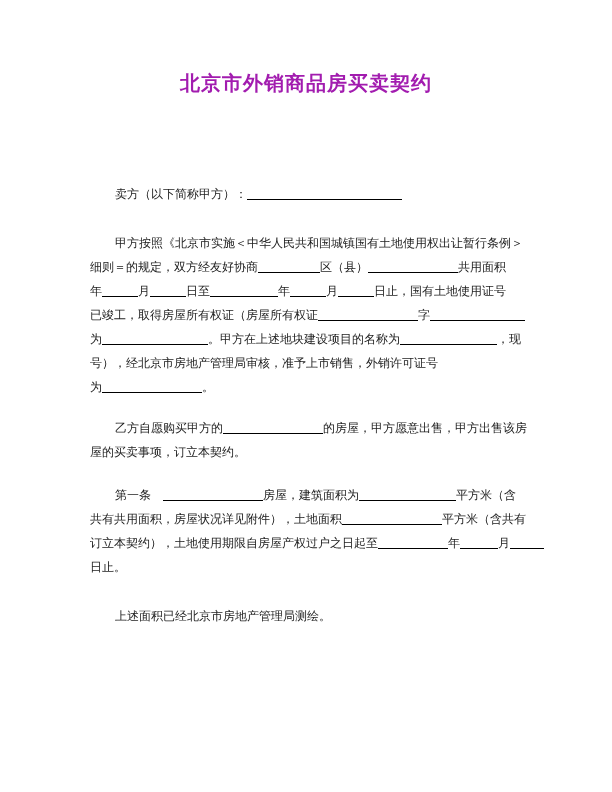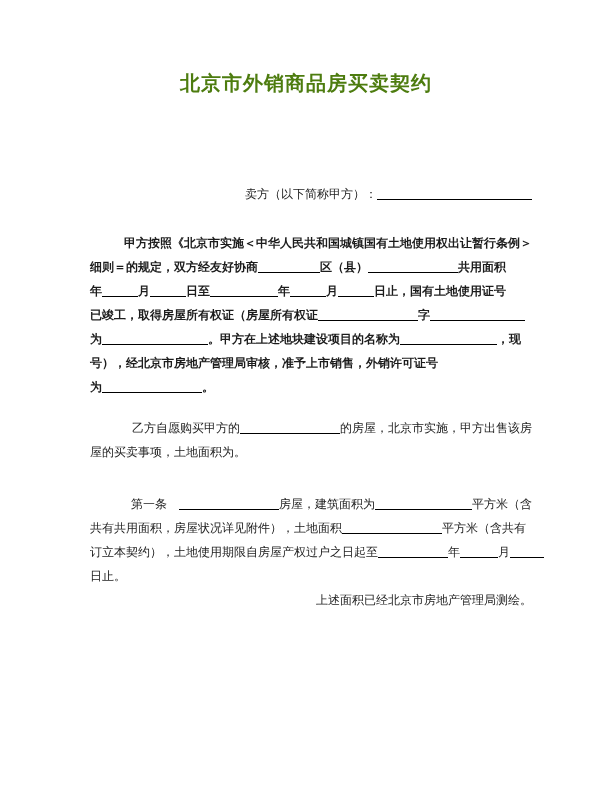--- a/index.html
+++ b/index.html
@@ -22,60 +22,60 @@
     font-weight: 700;
     font-size: 20px;
     letter-spacing: 1px;
   }
   .content {
     padding-left: 90px;
     padding-right: 80px;
   }
   .block { }
   .b-parties { margin-top: 86px; }
-  .b-p1 { margin-top: 25px; font-weight: bold; }
+  .b-p1 { margin-top: 25px; }
   .b-p2 { margin-top: 17px; }
-  .b-p3 { margin-top: 28px; }
-  .b-p4 { }
+  .b-p3 { margin-top: 20px; font-family: Liberation Mono, monospace; }
+  .b-p4 { margin-top: 24px; }
   .line {
     height: 24px;
     line-height: 24px;
     font-size: 12px;
     white-space: nowrap;
   }
-  .line.indent { padding-left: 25px; text-align: right; }
+  .line.indent { padding-left: 25px; }
   .t { }
   .blank {
     display: inline-block;
     height: 14px;
     margin-bottom: -2px;
     border-bottom: 1px solid #000000;
   }
 </style>
 </head>
 <body>
 
 <div class="page" style="color: rgb(28, 28, 28);">
-  <h1 class="title" style="color: #4d7c0f;">北京市外销商品房买卖契约</h1>
+  <h1 class="title" style="color: #a21caf;">北京市外销商品房买卖契约</h1>
   <div class="content">
     <div class="block b-parties">
         <div class="line indent"><span class="t">卖方（以下简称甲方）：</span><span class="blank" style="width: 155px; border-bottom-color: rgb(0, 0, 0);"></span></div>
       </div>
     <div class="block b-p1">
         <div class="line indent"><span class="t">甲方按照《北京市实施＜中华人民共和国城镇国有土地使用权出让暂行条例＞</span></div>
         <div class="line"><span class="t">细则＝的规定，双方经友好协商</span><span class="blank" style="width: 62px; border-bottom-color: rgb(0, 0, 0);"></span><span class="t">区（县）</span><span class="blank" style="width: 90px; border-bottom-color: rgb(0, 0, 0);"></span><span class="t">共用面积</span></div>
         <div class="line"><span class="t">年</span><span class="blank" style="width: 36px; border-bottom-color: rgb(0, 0, 0);"></span><span class="t">月</span><span class="blank" style="width: 36px; border-bottom-color: rgb(0, 0, 0);"></span><span class="t">日至</span><span class="blank" style="width: 68px; border-bottom-color: rgb(0, 0, 0);"></span><span class="t">年</span><span class="blank" style="width: 36px; border-bottom-color: rgb(0, 0, 0);"></span><span class="t">月</span><span class="blank" style="width: 36px; border-bottom-color: rgb(0, 0, 0);"></span><span class="t">日止，国有土地使用证号</span></div>
         <div class="line"><span class="t">已竣工，取得房屋所有权证（房屋所有权证</span><span class="blank" style="width: 100px; border-bottom-color: rgb(0, 0, 0);"></span><span class="t">字</span><span class="blank" style="width: 95px; border-bottom-color: rgb(0, 0, 0);"></span></div>
         <div class="line"><span class="t">为</span><span class="blank" style="width: 106px; border-bottom-color: rgb(0, 0, 0);"></span><span class="t">。甲方在上述地块建设项目的名称为</span><span class="blank" style="width: 97px; border-bottom-color: rgb(0, 0, 0);"></span><span class="t">，现</span></div>
         <div class="line"><span class="t">号），经北京市房地产管理局审核，准予上市销售，外销许可证号</span></div>
         <div class="line"><span class="t">为</span><span class="blank" style="width: 100px; border-bottom-color: rgb(0, 0, 0);"></span><span class="t">。</span></div>
       </div>
     <div class="block b-p2">
-        <div class="line indent"><span class="t">乙方自愿购买甲方的</span><span class="blank" style="width: 100px; border-bottom-color: rgb(0, 0, 0);"></span><span class="t">的房屋，北京市实施，甲方出售该房</span></div>
-        <div class="line"><span class="t">屋的买卖事项，土地面积为。</span></div>
+        <div class="line indent"><span class="t">乙方自愿购买甲方的</span><span class="blank" style="width: 100px; border-bottom-color: rgb(0, 0, 0);"></span><span class="t">的房屋，甲方愿意出售，甲方出售该房</span></div>
+        <div class="line"><span class="t">屋的买卖事项，订立本契约。</span></div>
       </div>
     <div class="block b-p3">
         <div class="line indent"><span class="t">第一条　</span><span class="blank" style="width: 100px; border-bottom-color: rgb(0, 0, 0);"></span><span class="t">房屋，建筑面积为</span><span class="blank" style="width: 97px; border-bottom-color: rgb(0, 0, 0);"></span><span class="t">平方米（含</span></div>
         <div class="line"><span class="t">共有共用面积，房屋状况详见附件），土地面积</span><span class="blank" style="width: 100px; border-bottom-color: rgb(0, 0, 0);"></span><span class="t">平方米（含共有</span></div>
         <div class="line"><span class="t">订立本契约），土地使用期限自房屋产权过户之日起至</span><span class="blank" style="width: 70px; border-bottom-color: rgb(0, 0, 0);"></span><span class="t">年</span><span class="blank" style="width: 38px; border-bottom-color: rgb(0, 0, 0);"></span><span class="t">月</span><span class="blank" style="width: 34px; border-bottom-color: rgb(0, 0, 0);"></span></div>
         <div class="line"><span class="t">日止。</span></div>
       </div>
     <div class="block b-p4">
         <div class="line indent"><span class="t">上述面积已经北京市房地产管理局测绘。</span></div>
       </div>

